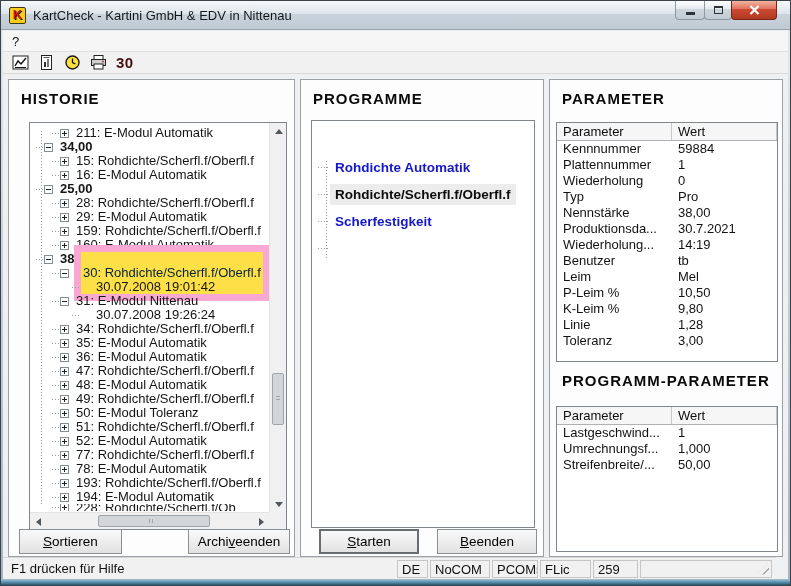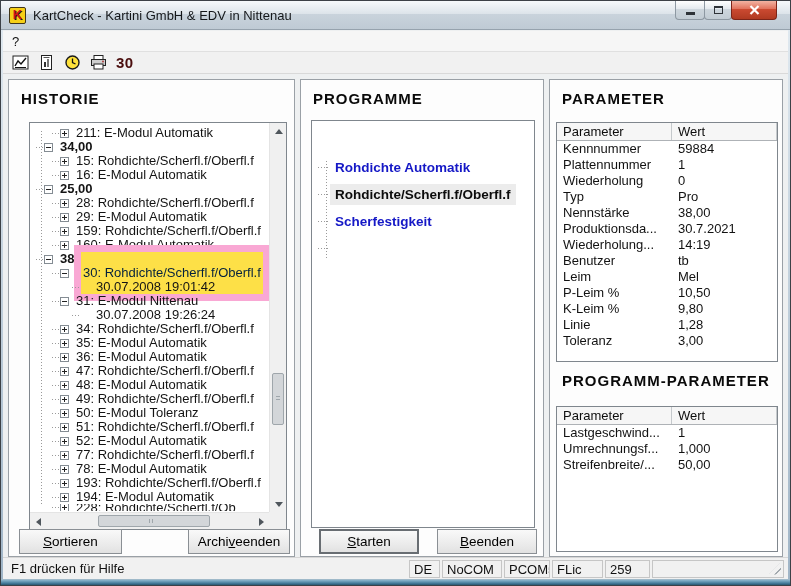--- a/index.html
+++ b/index.html
@@ -118,21 +118,21 @@
   .pt-head{display:flex;height:18px;background:#f6f6f6;border-bottom:1px solid #aeb2b6;}
   .pt-hcell{padding:1px 0 0 6px;border-right:1px solid #c5c9cc;line-height:16px;color:#0d0d0d;}
   .pt-hcell.c0{width:115px;flex:none;}
   .pt-hcell.c1{flex:1;}
   .pt-row{display:flex;height:16px;line-height:16px;white-space:nowrap;}
   .pt-cell{overflow:hidden;color:#121212;}
   .pt-cell.c0{width:115px;flex:none;padding-left:6px;}
   .pt-cell.c1{flex:1;padding-left:6px;}
 
   
-  .statusbar{position:absolute;left:2px;right:2px;bottom:6px;height:22px;background:#f1f1f1;
+  .statusbar{position:absolute;left:2px;right:14px;bottom:6px;height:22px;background:#f1f1f1;
     border-top:1px solid #d6d6d6;display:flex;align-items:center;font-size:13px;color:#111;}
   .sb-help{flex:1;padding-left:8px;}
   .sb-cell{height:18px;line-height:17px;border:1px solid #c6c6c6;margin-left:2px;padding-left:4px;
     background:#f1f1f1;flex:none;overflow:hidden;position:relative;}
   .sb-cell:nth-child(1){width:31px}
   .sb-cell:nth-child(2){width:60px}
   .sb-cell:nth-child(3){width:46px}
   .sb-cell:nth-child(4){width:51px}
   .sb-cell:nth-child(5){width:45px}
   .sb-cell:nth-child(6){width:132px;margin-right:4px}

